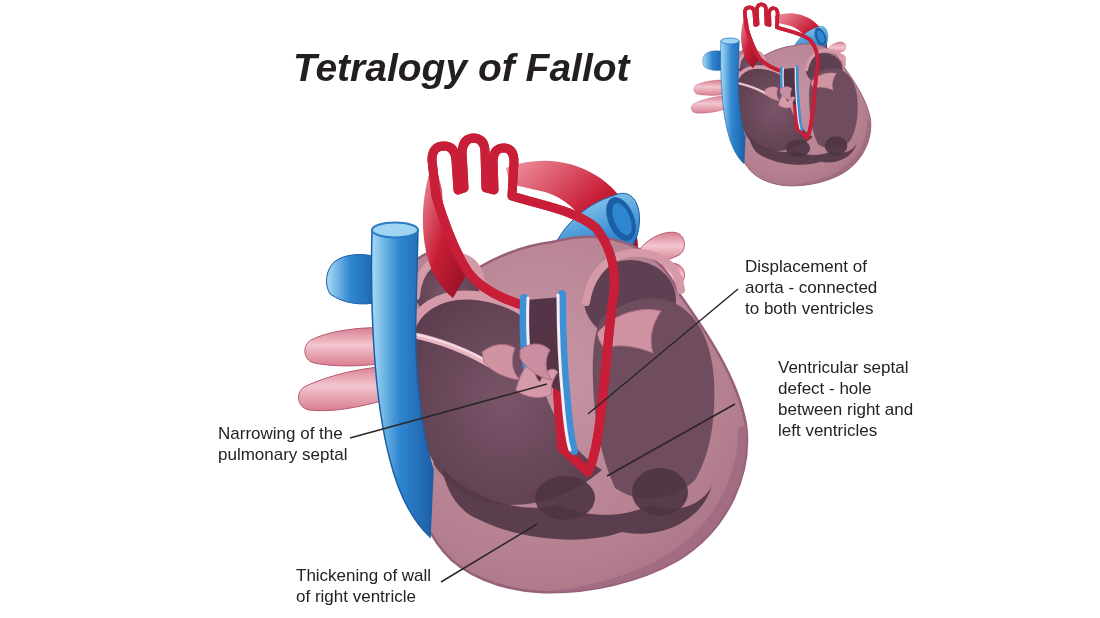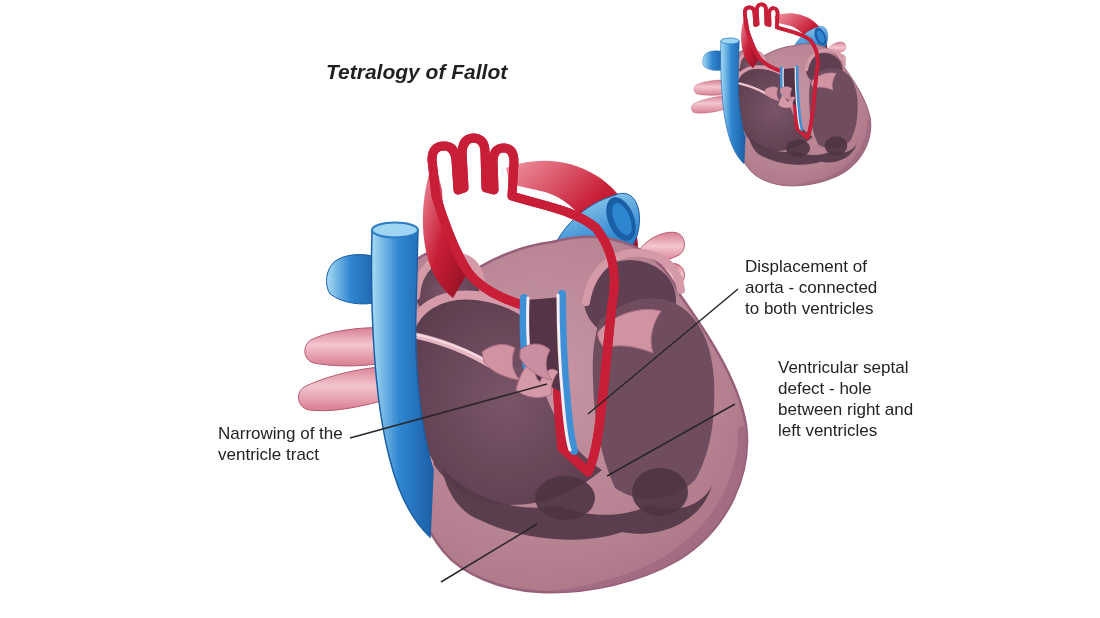--- a/index.html
+++ b/index.html
@@ -1,20 +1,20 @@
 <!DOCTYPE html>
 <html style="--background: #ffffff; --title_color: #231f20; --label_color: #262223; --leader: #2b2627; --body: #b5808f; --body_light: #c795a4; --body_edge: #96607a; --rim_pink: #d59aa8; --cavity_mid: #7a5569; --cavity_dark: #573a4a; --cavity_darker: #4e3443; --lv_cavity: #6f4d5f; --lumen_maroon: #5a3546; --red_main: #c81e37; --red_light: #ef97a4; --red_dark: #8e1022; --blue_main: #2f86d0; --blue_light: #a8dcf5; --blue_dark: #1b5fa6; --pink_tube: #d87e92; --pink_tube_light: #f3c6cf; --white_rim: #f6eef1;"><head>
 <meta charset="utf-8">
 <style>
   html,body{margin:0;padding:0;background:#ffffff;}
   .stage{position:relative;width:1100px;height:618px;background:var(--background,#ffffff);
          font-family:"Liberation Sans", sans-serif;overflow:hidden;}
   .stage svg{position:absolute;left:0;top:0;}
-  .title{position:absolute;left:293px;top:60px;font-size:21px;font-weight:bold;font-style:italic;
-         color:var(--title_color,#231f20);letter-spacing:0px;margin-left:33px;}
+  .title{position:absolute;left:293px;top:46px;font-size:39px;font-weight:bold;font-style:italic;
+         color:var(--title_color,#231f20);letter-spacing:0px;}
   .lbl{position:absolute;font-size:17px;line-height:1.23;color:var(--label_color,#262223);
        white-space:pre-line;}
   .lbl.displacement{left:745px;top:257px;width:150px;}
   .lbl.vsd{left:742px;top:358px;width:150px;margin-left:36px;}
   .lbl.narrowing{left:218px;top:424px;width:140px;}
   .lbl.thickening{left:296px;top:566px;width:150px;}
 </style>
 </head>
 <body>
 
@@ -168,15 +168,17 @@
 
 <div class="title">Tetralogy of Fallot</div>
 <div class="lbl displacement">Displacement of
 aorta -  connected
 to both ventricles</div>
 <div class="lbl vsd">Ventricular septal
 defect - hole
 between right and
 left ventricles</div>
 <div class="lbl narrowing">Narrowing of the
-ventricle tract</div>
+pulmonary septal</div>
+<div class="lbl thickening">Thickening of wall
+of right ventricle</div>
 
 </div>
 
 </body></html>

